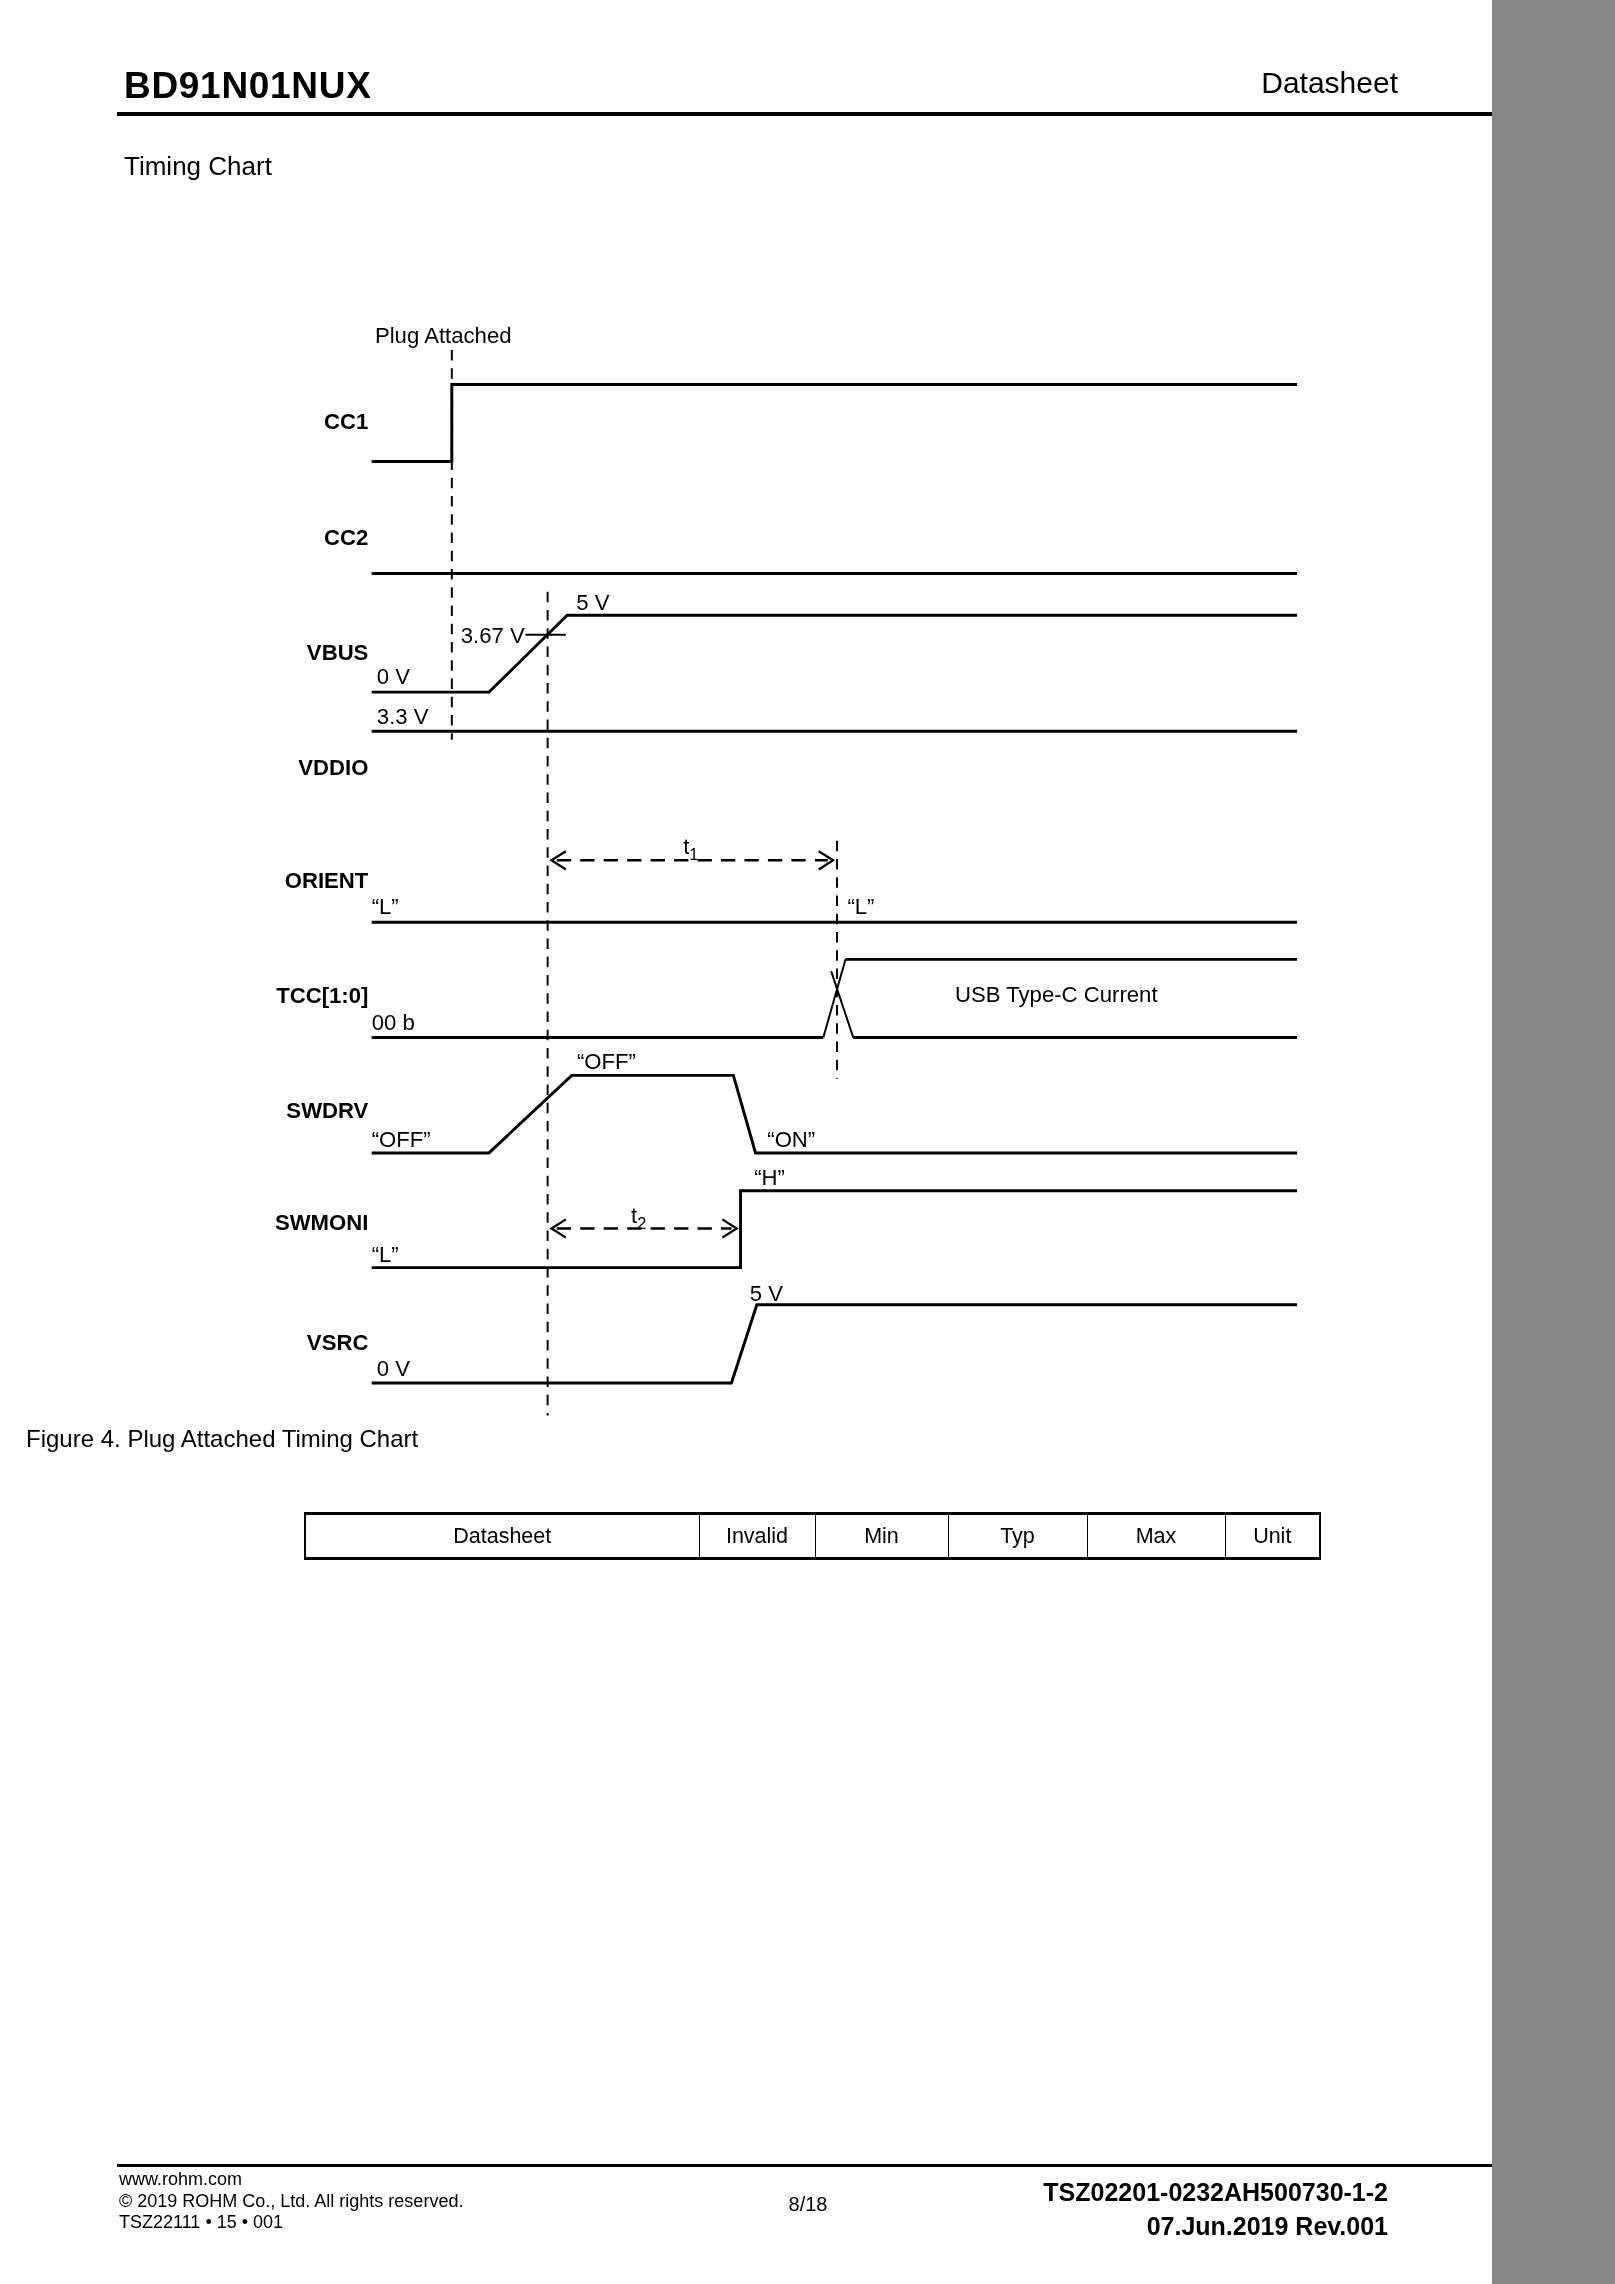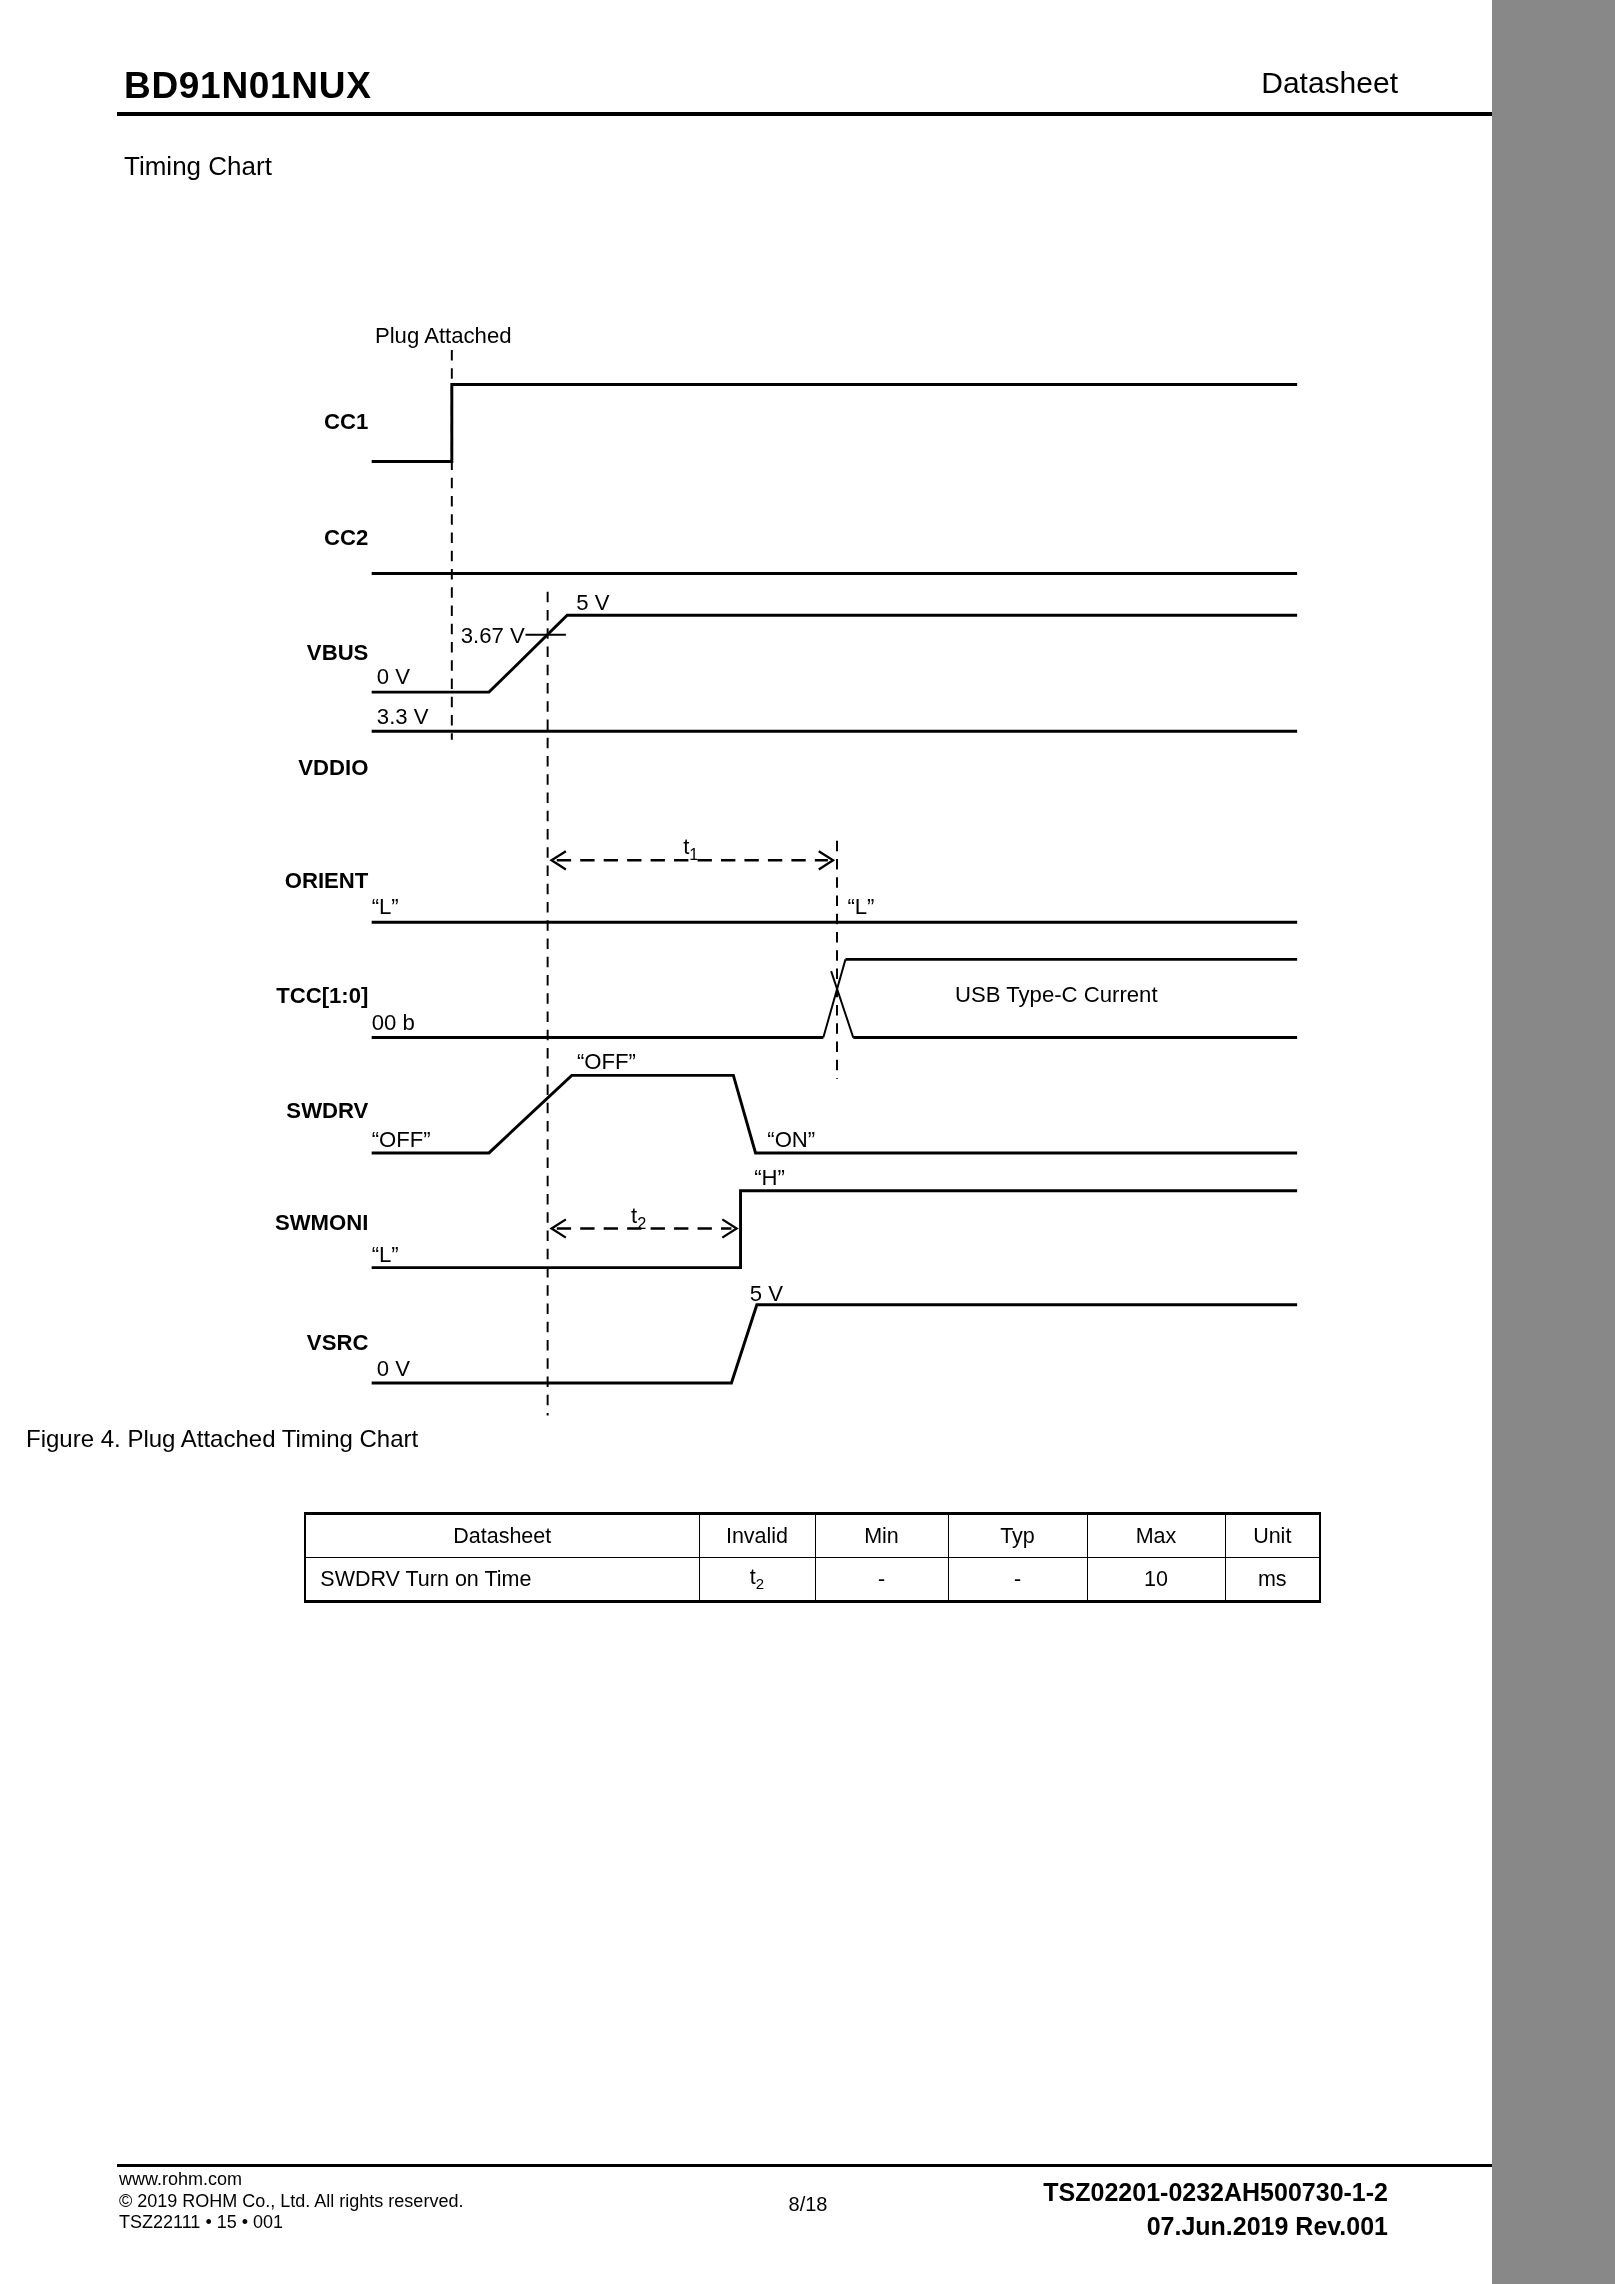--- a/index.html
+++ b/index.html
@@ -136,28 +136,20 @@
       <tr>
         <th>Datasheet</th>
         <th>Invalid</th>
         <th>Min</th>
         <th>Typ</th>
         <th>Max</th>
         <th>Unit</th>
       </tr>
     </thead>
     <tbody>
-      <tr>
-        <td class="param">SWDRV Turn on Time</td>
-        <td><span>t</span><sub>2</sub></td>
-        <td>-</td>
-        <td>-</td>
-        <td>10</td>
-        <td>ms</td>
-      </tr>
     </tbody>
   </table>
 
   <div class="abs hrule footer-rule"></div>
 
   <div class="abs footer-left">
     <div>www.rohm.com</div>
     <div>© 2019 ROHM Co., Ltd. All rights reserved.</div>
     <div>TSZ22111 • 15 • 001</div>
   </div>

